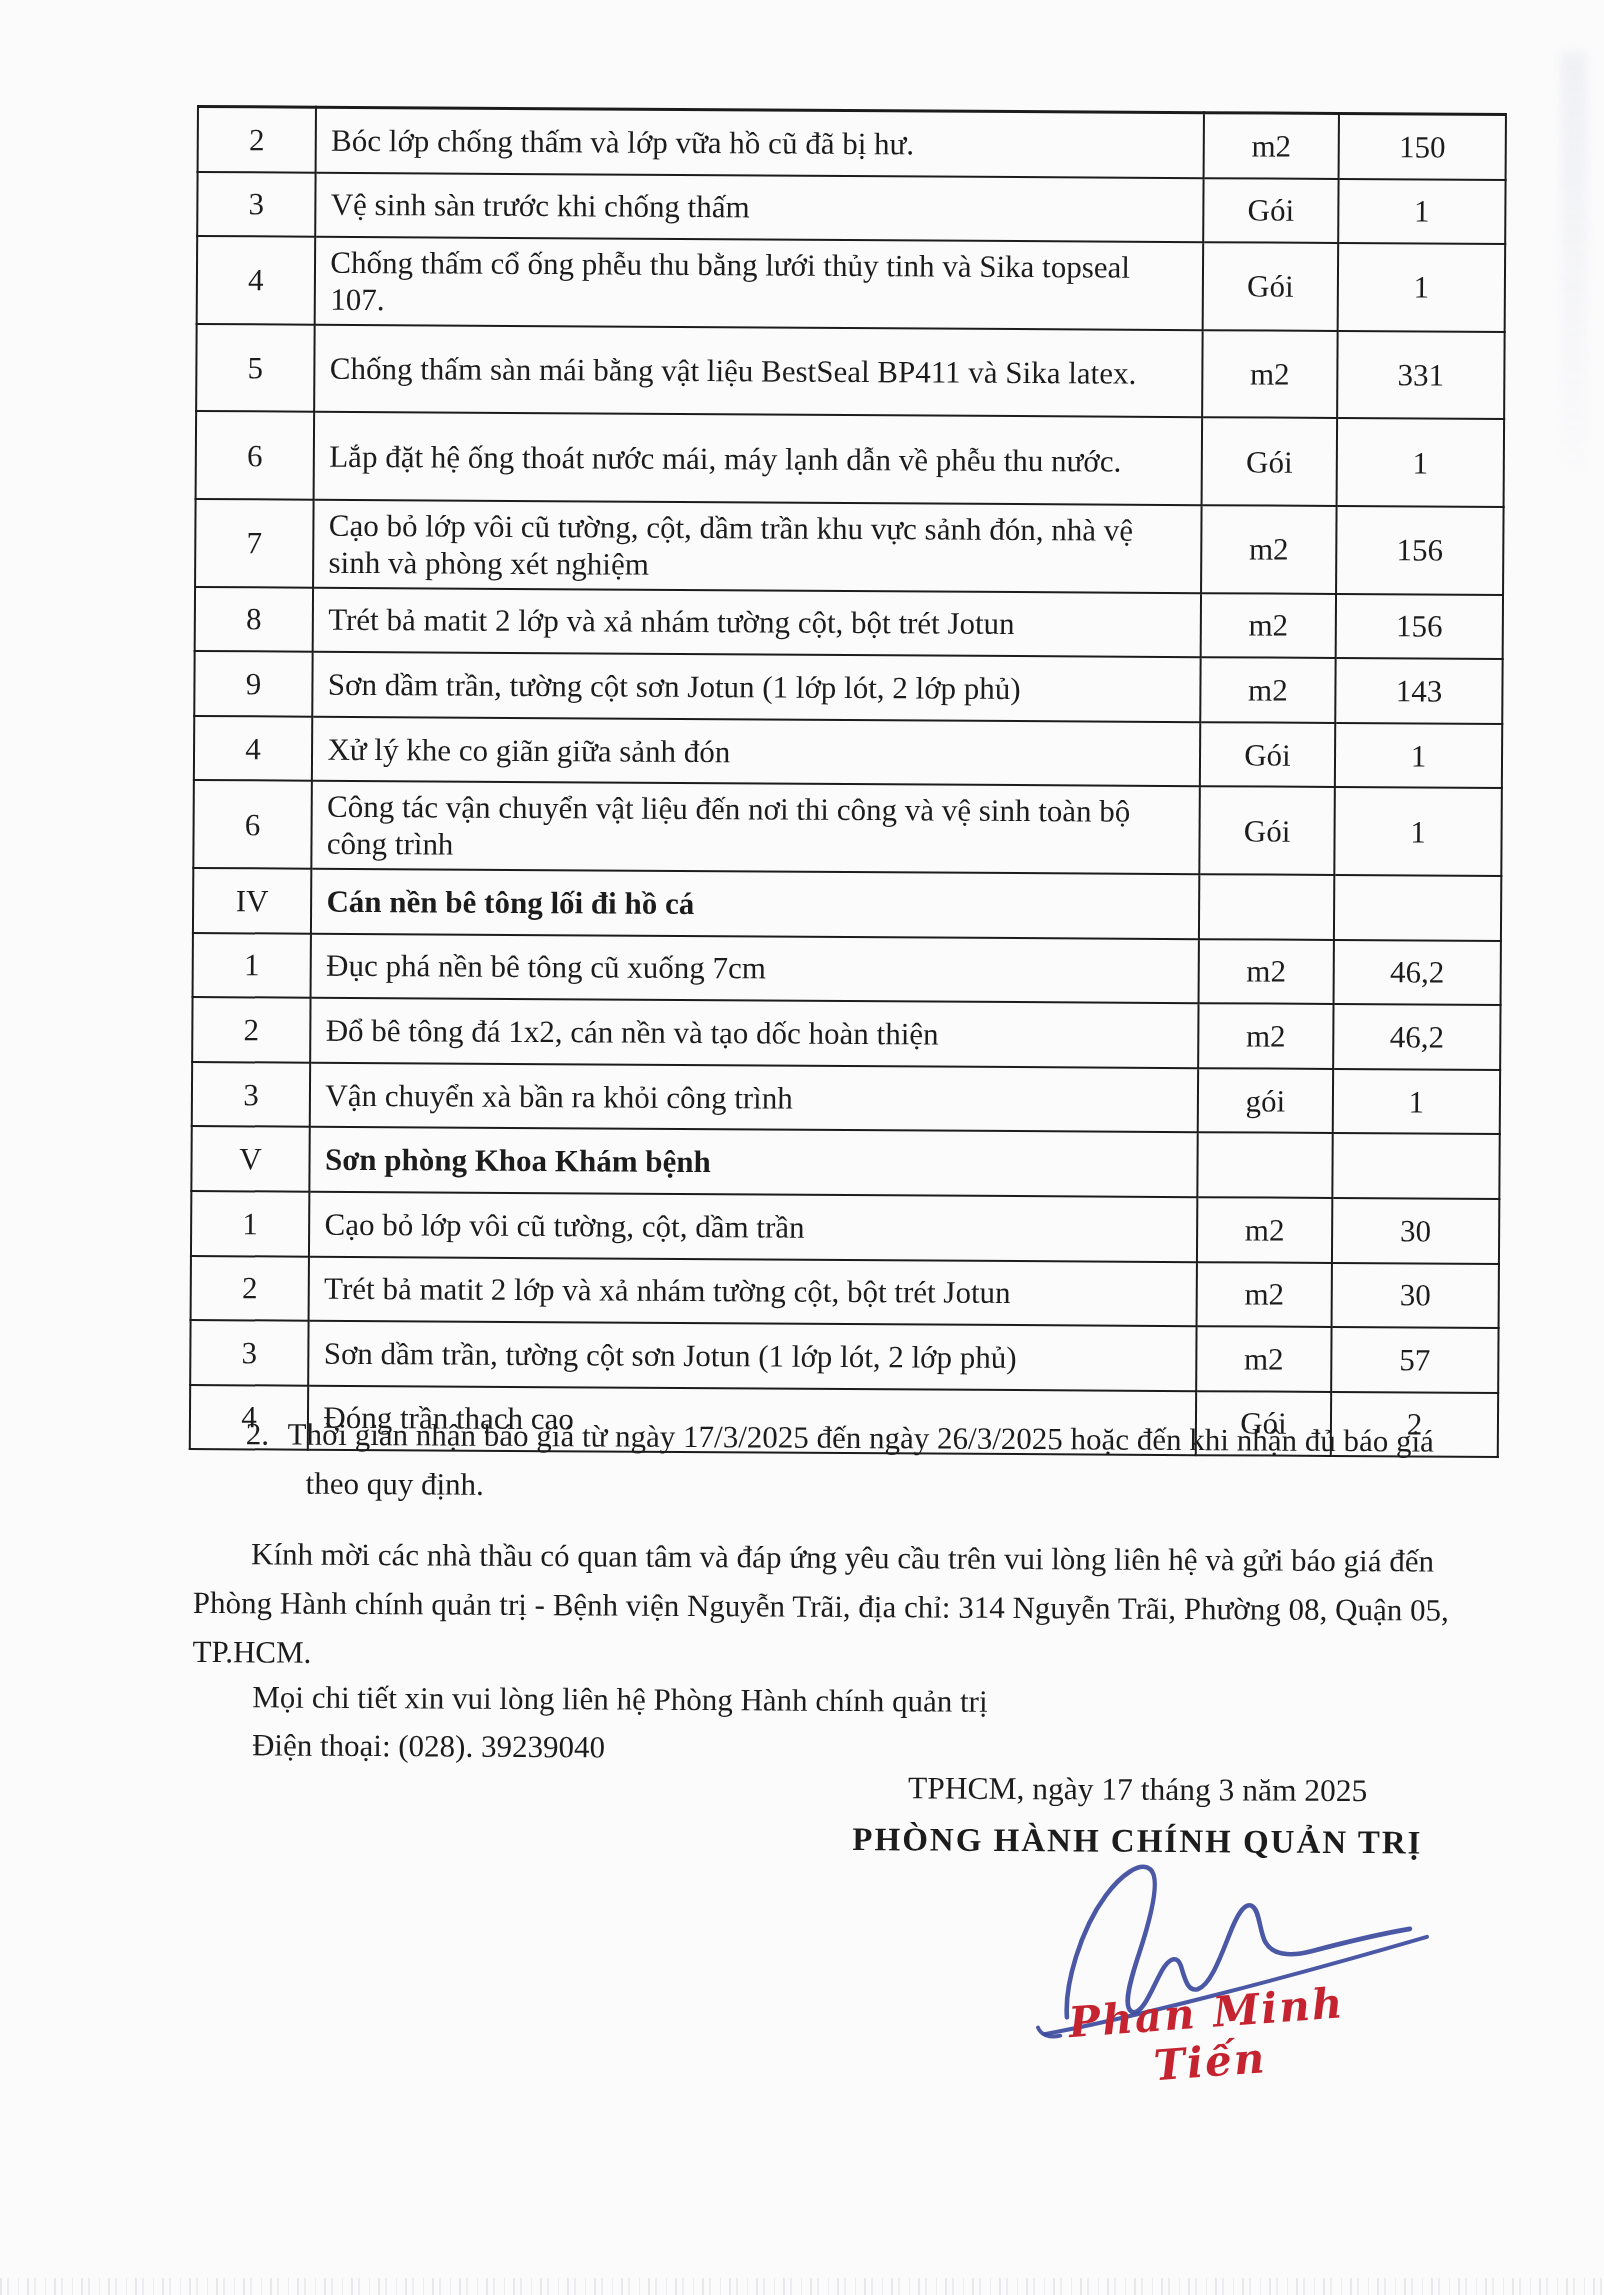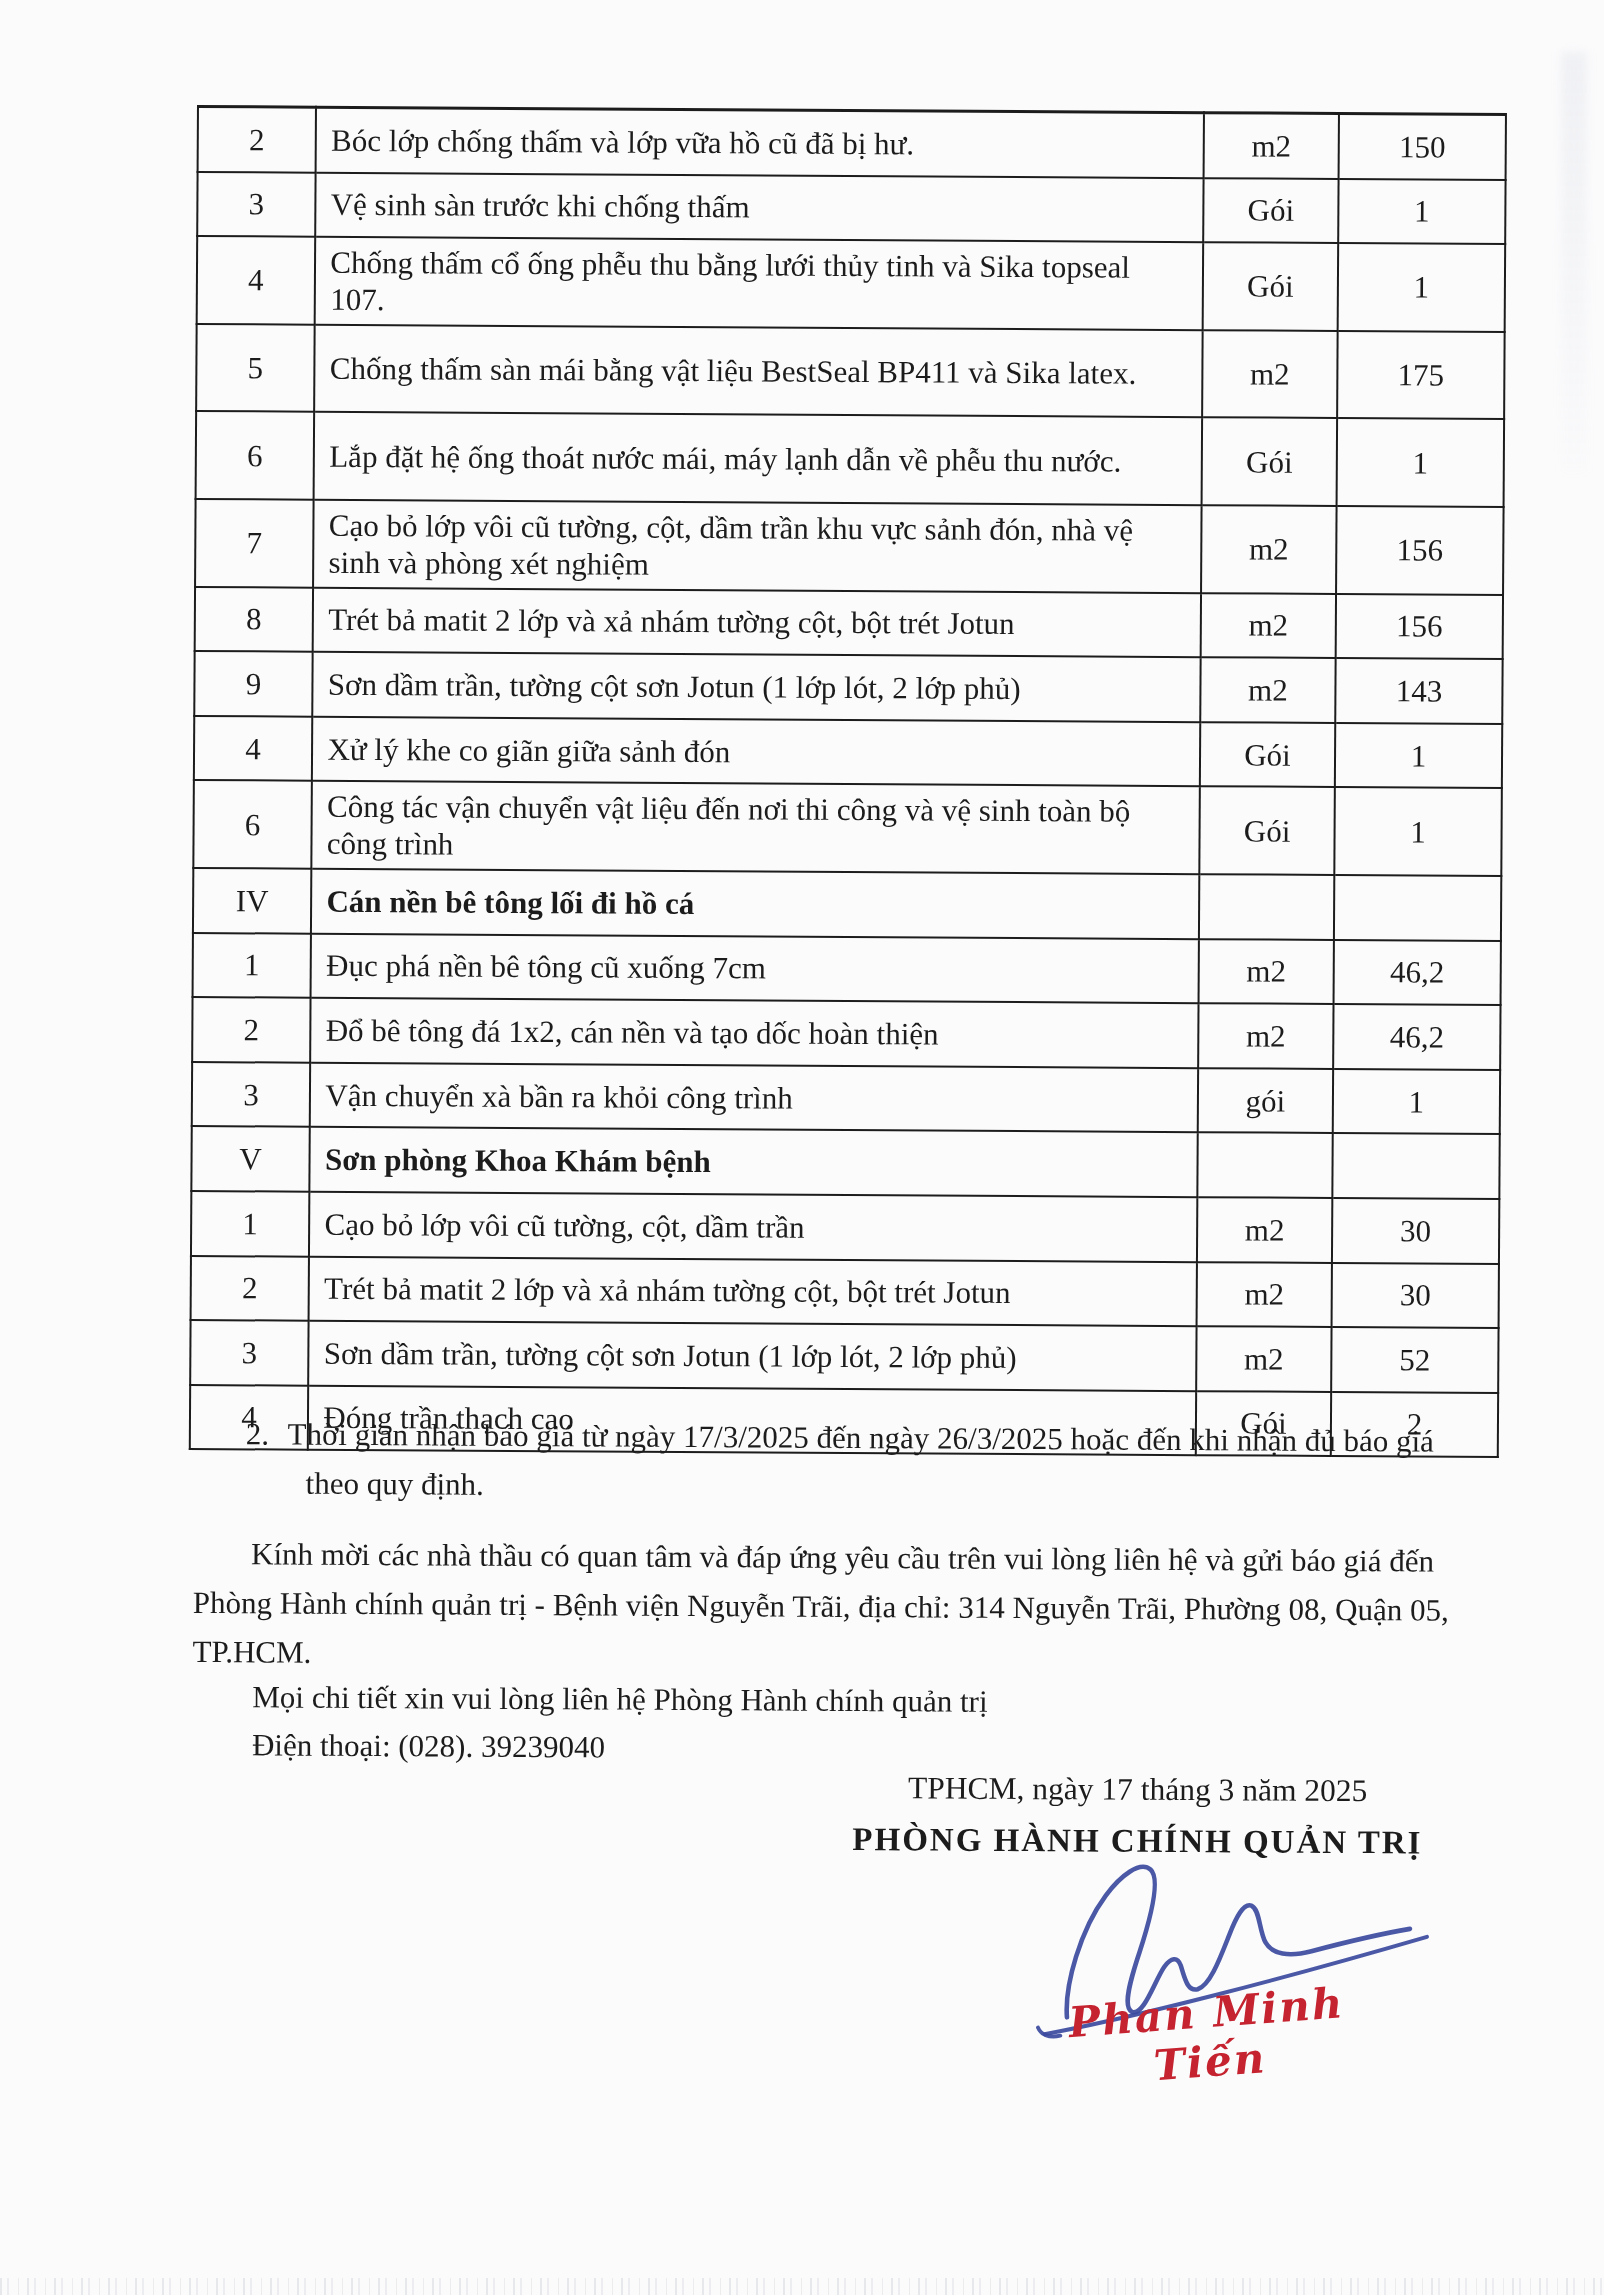--- a/index.html
+++ b/index.html
@@ -102,21 +102,21 @@
           <tr class="tall">
         <td class="no">4</td>
         <td class="desc">Chống thấm cổ ống phễu thu bằng lưới thủy tinh và Sika topseal 107.</td>
         <td class="unit">Gói</td>
         <td class="qty">1</td>
       </tr>
           <tr class="tall">
         <td class="no">5</td>
         <td class="desc">Chống thấm sàn mái bằng vật liệu BestSeal BP411 và Sika latex.</td>
         <td class="unit">m2</td>
-        <td class="qty">175</td>
+        <td class="qty">331</td>
       </tr>
           <tr class="tall">
         <td class="no">6</td>
         <td class="desc">Lắp đặt hệ ống thoát nước mái, máy lạnh dẫn về phễu thu nước.</td>
         <td class="unit">Gói</td>
         <td class="qty">1</td>
       </tr>
           <tr class="tall">
         <td class="no">7</td>
         <td class="desc">Cạo bỏ lớp vôi cũ tường, cột, dầm trần khu vực sảnh đón, nhà vệ sinh và phòng xét nghiệm</td>
@@ -186,21 +186,21 @@
           <tr>
         <td class="no">2</td>
         <td class="desc">Trét bả matit 2 lớp và xả nhám tường cột, bột trét Jotun</td>
         <td class="unit">m2</td>
         <td class="qty">30</td>
       </tr>
           <tr>
         <td class="no">3</td>
         <td class="desc">Sơn dầm trần, tường cột sơn Jotun (1 lớp lót, 2 lớp phủ)</td>
         <td class="unit">m2</td>
-        <td class="qty">52</td>
+        <td class="qty">57</td>
       </tr>
           <tr>
         <td class="no">4</td>
         <td class="desc">Đóng trần thạch cao</td>
         <td class="unit">Gói</td>
         <td class="qty">2</td>
       </tr>
         </tbody>
     </table>
 

